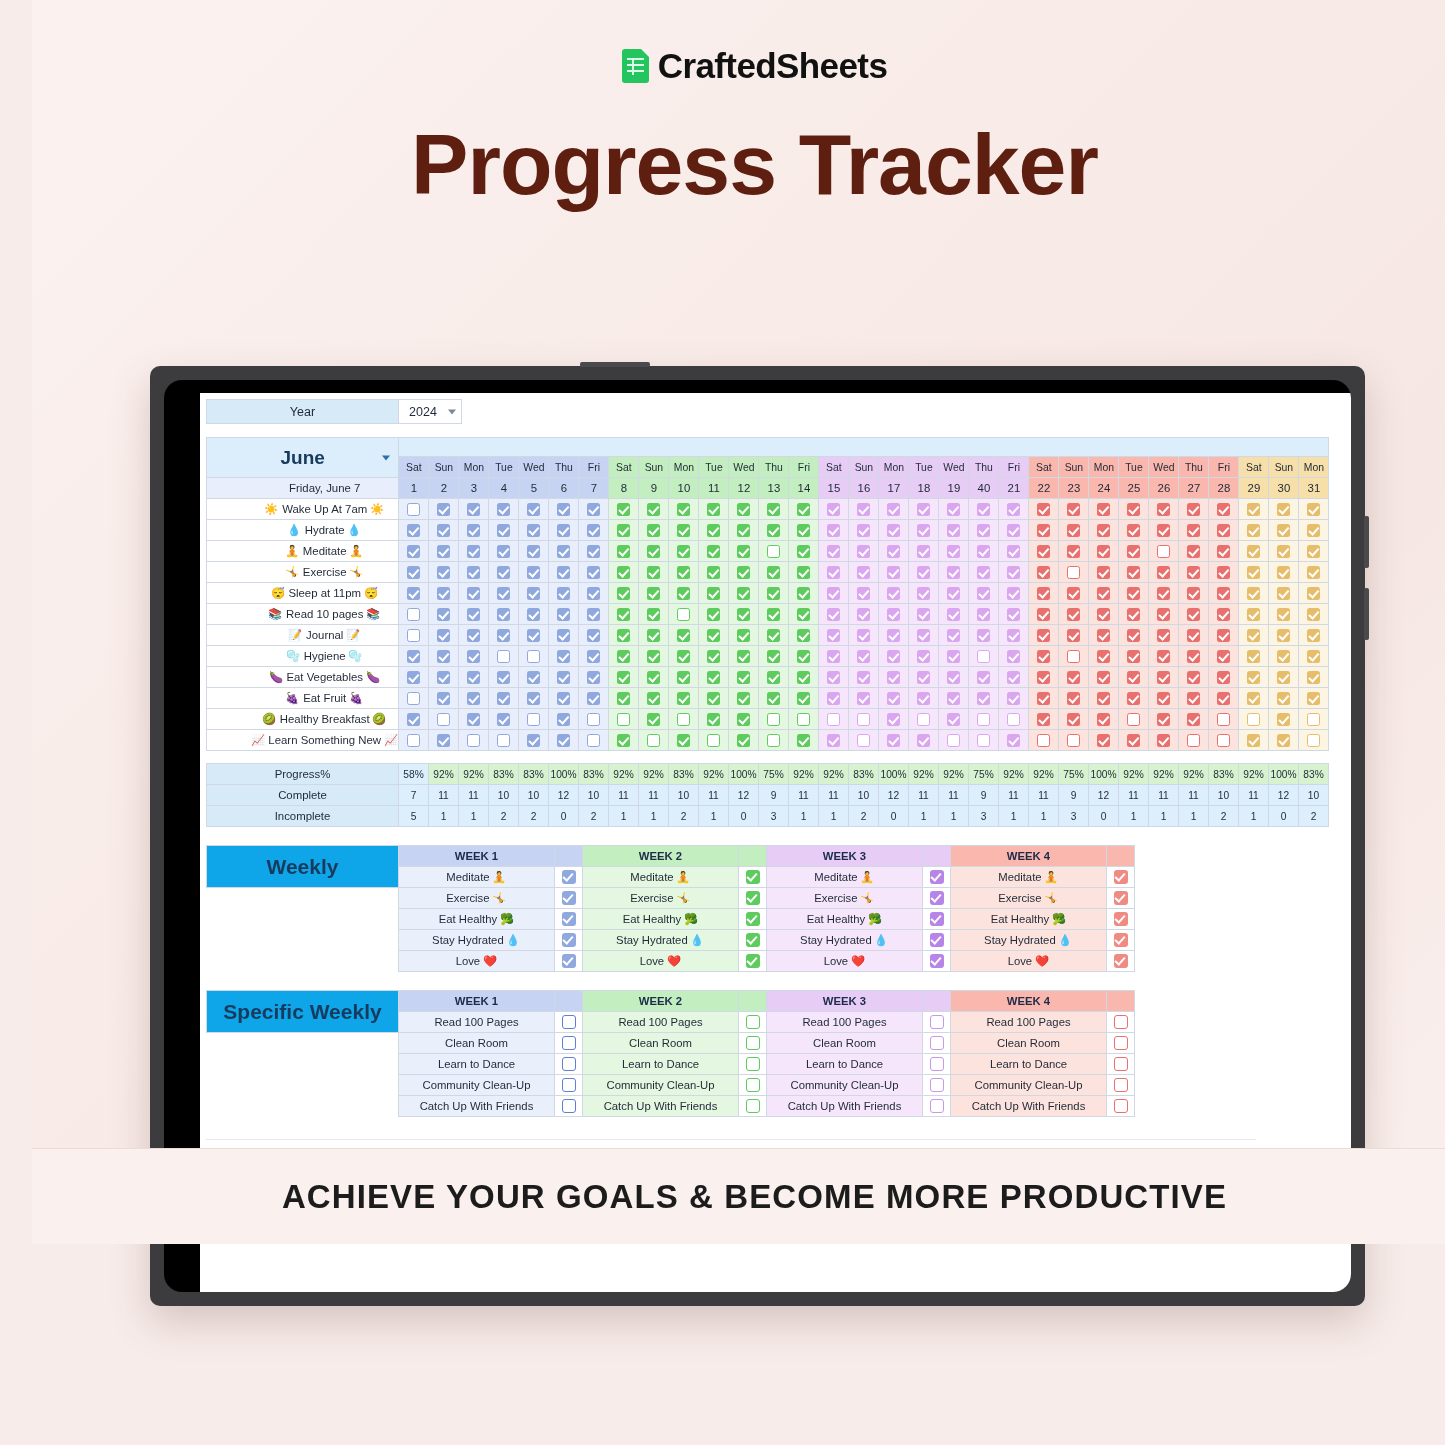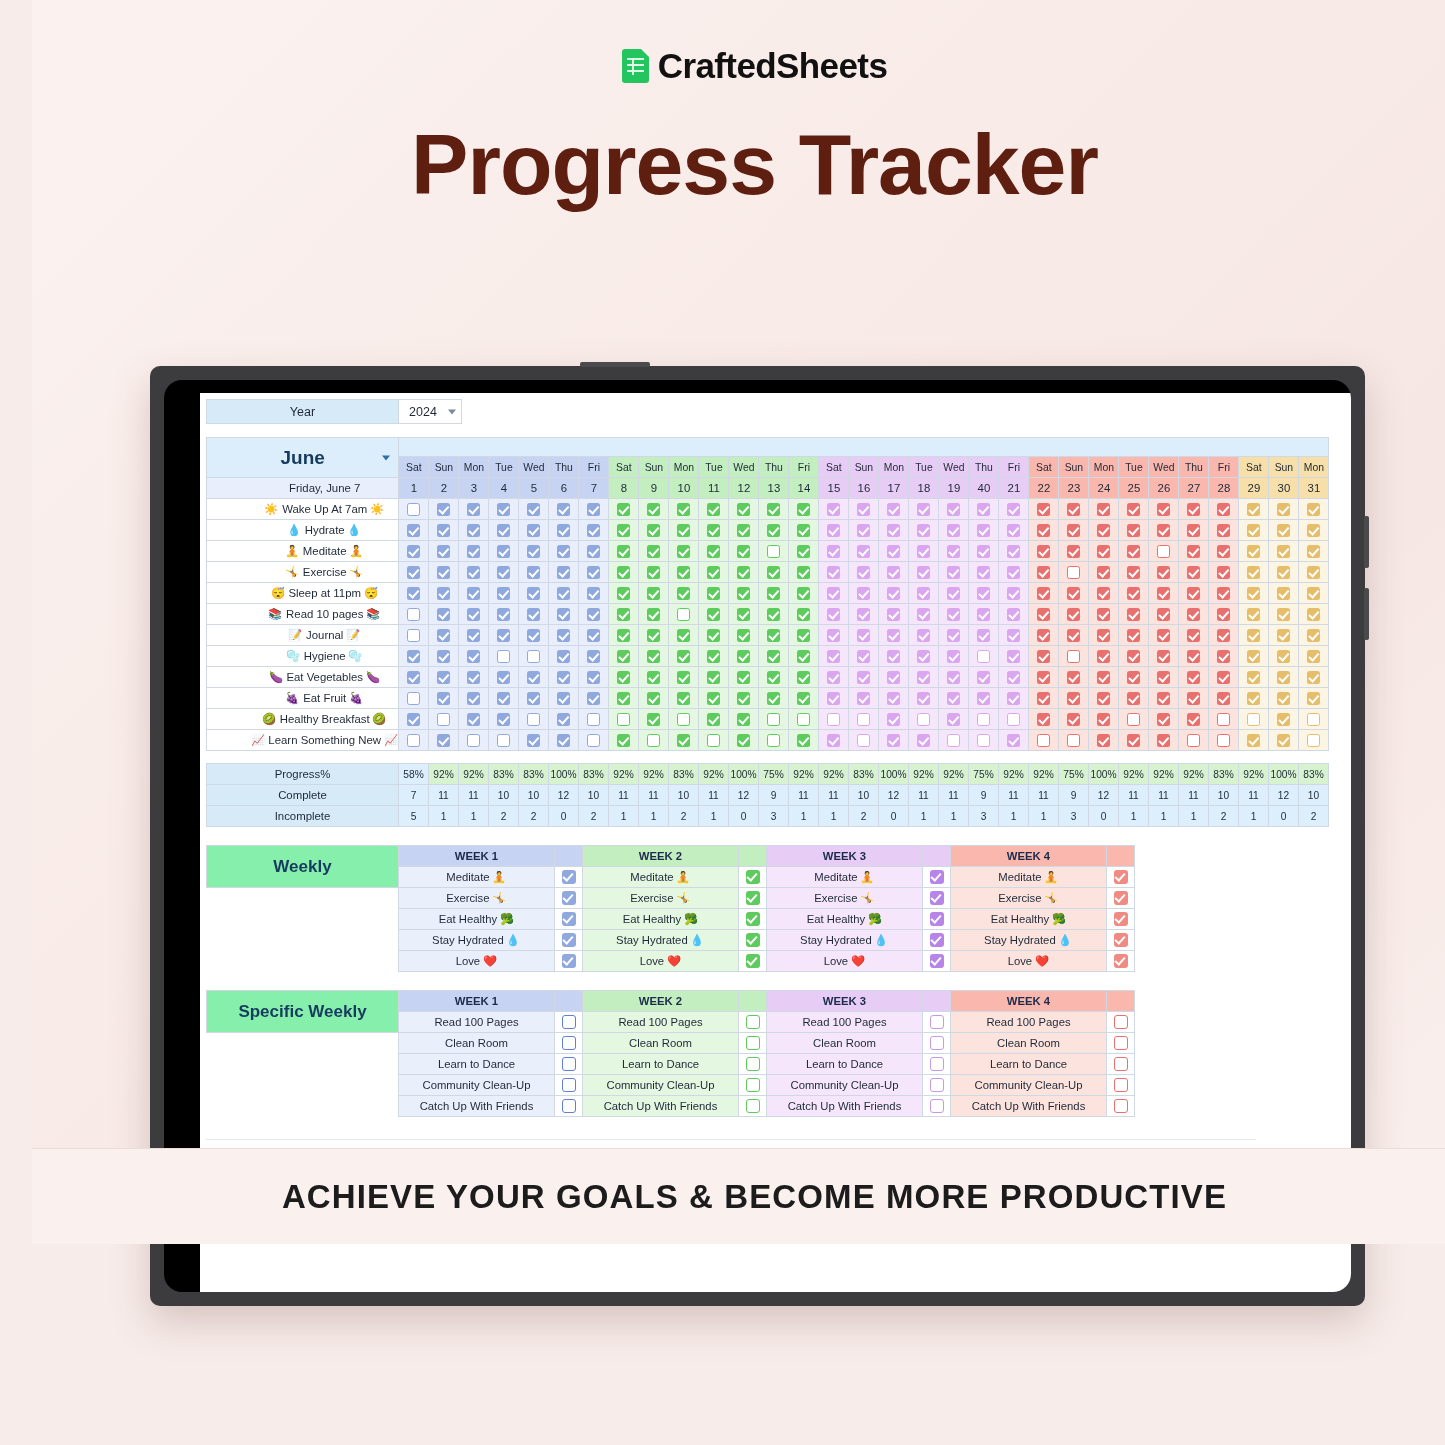--- a/index.html
+++ b/index.html
@@ -117,21 +117,21 @@
 
   
   .stat-tbl { margin-left:6px; margin-top:12px; }
   .stat-tbl td.k { width:192px; background:#d6eaf8; font-size:11.4px; }
   .stat-tbl td.v { width:30px; font-size:10.2px; background:#ddeefc; }
   .stat-tbl td.v.g { background:#d7f2cf; }
   .stat-tbl td.v.b { background:#ddeefc; }
 
   
   .wk-tbl { margin-left:6px; margin-top:18px; }
-  .wk-tbl td.side { width:192px; background:#86efac; font-size:17px; font-weight:bold; color:#173b5e; }
+  .wk-tbl td.side { width:192px; background:#0ea5e9; font-size:21px; font-weight:bold; color:#173b5e; }
   .wk-tbl td.sideblank { width:192px; background:#fff; border:none; }
   .wk-tbl td.task { width:156px; font-size:11.3px; }
   .wk-tbl td.box  { width:28px; }
   .hdr1{ background:#c6d3f2; font-size:11.6px; font-weight:bold; color:#1d2b4a;}
   .hdr2{ background:#c3eec0; font-size:11.6px; font-weight:bold; color:#1d2b4a;}
   .hdr3{ background:#e7cdf5; font-size:11.6px; font-weight:bold; color:#1d2b4a;}
   .hdr4{ background:#f9b7ae; font-size:11.6px; font-weight:bold; color:#1d2b4a;}
   td.t1{ background:#eaeffc;} td.t2{ background:#e3f7e1;}
   td.t3{ background:#f5e6fb;} td.t4{ background:#fde3de;}
   .chkbig { display:inline-block; width:14px; height:14px; border-radius:3px;

